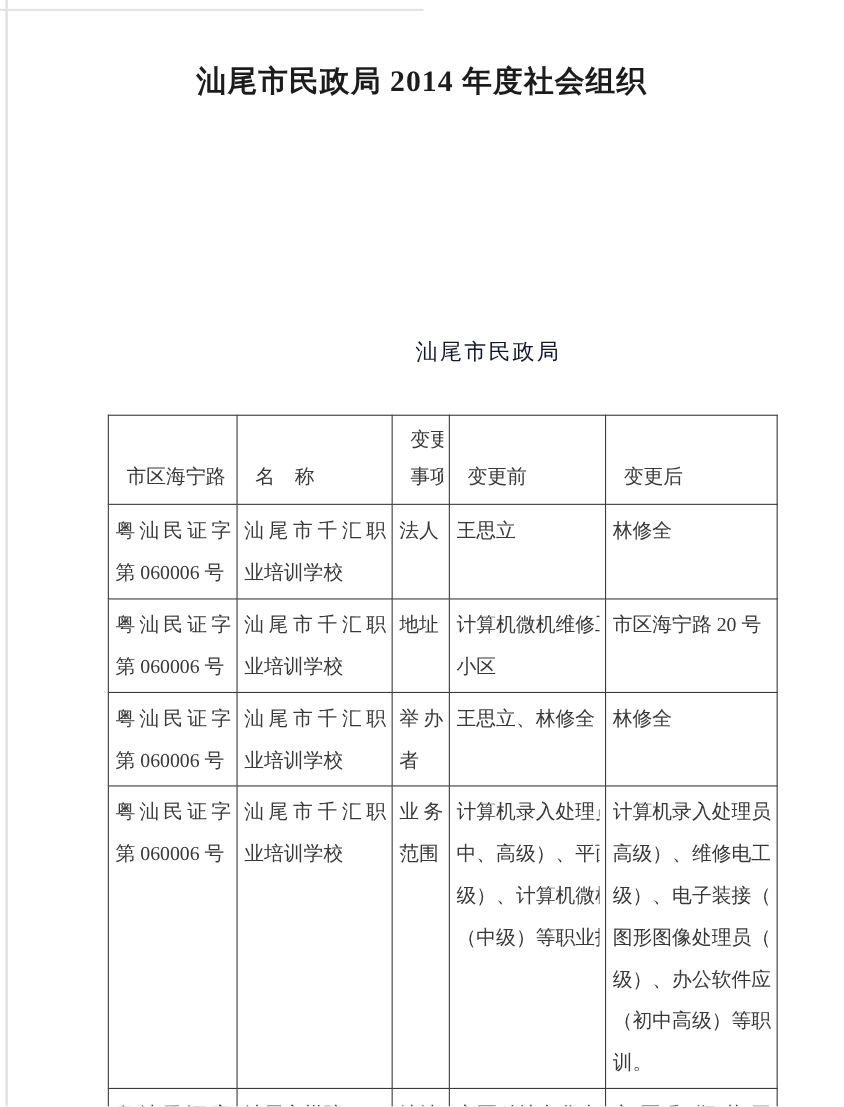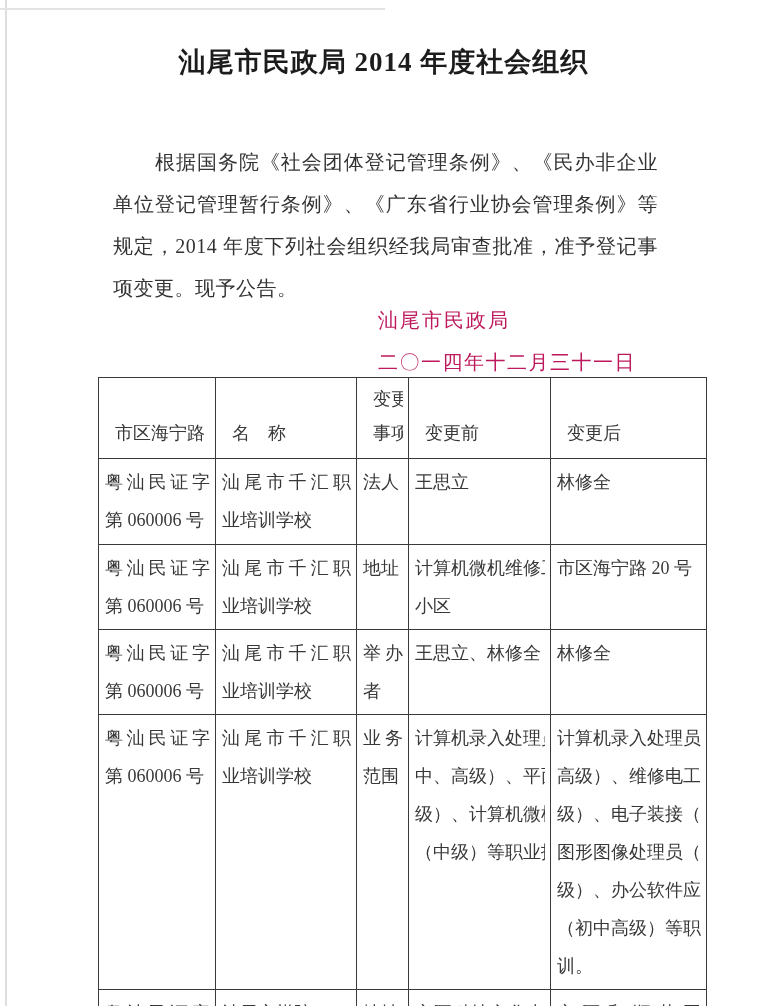--- a/index.html
+++ b/index.html
@@ -15,36 +15,36 @@
   
   .edge-left {
     position: absolute; left: 5px; top: 0; width: 2px; height: 1006px;
     background: #dedede;
   }
   .edge-top {
     position: absolute; left: 0; top: 8px; width: 385px; height: 2px;
     background: #e3e3e3;
   }
   .title {
-    position: absolute; top: 40px; left: 0; width: 767px;
+    position: absolute; top: 52px; left: 0; width: 767px;
     text-align: center;
     font-size: 27px; font-weight: bold; color: #1c1c1c;
     line-height: 45px;
     letter-spacing: 1px;
   }
   .body-text {
     position: absolute; top: 141px; left: 113px; width: 545px;
     font-size: 20px; line-height: 42px; color: #333333;
     text-align: justify;
     text-indent: 2.1em;
     letter-spacing: 0.5px;
   }
   .signoff {
     position: absolute; top: 299px; left: 378px;
-    font-size: 20px; line-height: 42px; color: #be185d;
+    font-size: 20px; line-height: 42px; color: #0f172a;
   }
   .signoff .issuer { letter-spacing: 2px; }
   .signoff .issue-date { letter-spacing: 1.5px; }
   table.reg {
     position: absolute; left: 98px; top: 377px;
     width: 608px;
     border-collapse: collapse;
     table-layout: fixed;
   }
   table.reg th, table.reg td {
@@ -74,25 +74,23 @@
 
 <div class="page">
 
   <div class="edge-left"></div>
   <div class="edge-top"></div>
 
   <div class="title">
     <div>汕尾市民政局 2014 年度社会组织</div>
   </div>
 
-  <div class="body-text">根据国务院《社会团体登记管理条例》、《民办非企业单位登记管理暂行条例》、《广东省行业协会管理条例》等规定，2014 年度下列社会组织经我局审查批准，准予登记事项变更。现予公告。</div>
 
   <div class="signoff">
     <div class="issuer">汕尾市民政局</div>
-    <div class="issue-date">二〇一四年十二月三十一日</div>
   </div>
 
   <table class="reg">
     <colgroup>
       <col style="width:117px">
       <col style="width:141px">
       <col style="width:52px">
       <col style="width:142px">
       <col style="width:156px">
     </colgroup>

